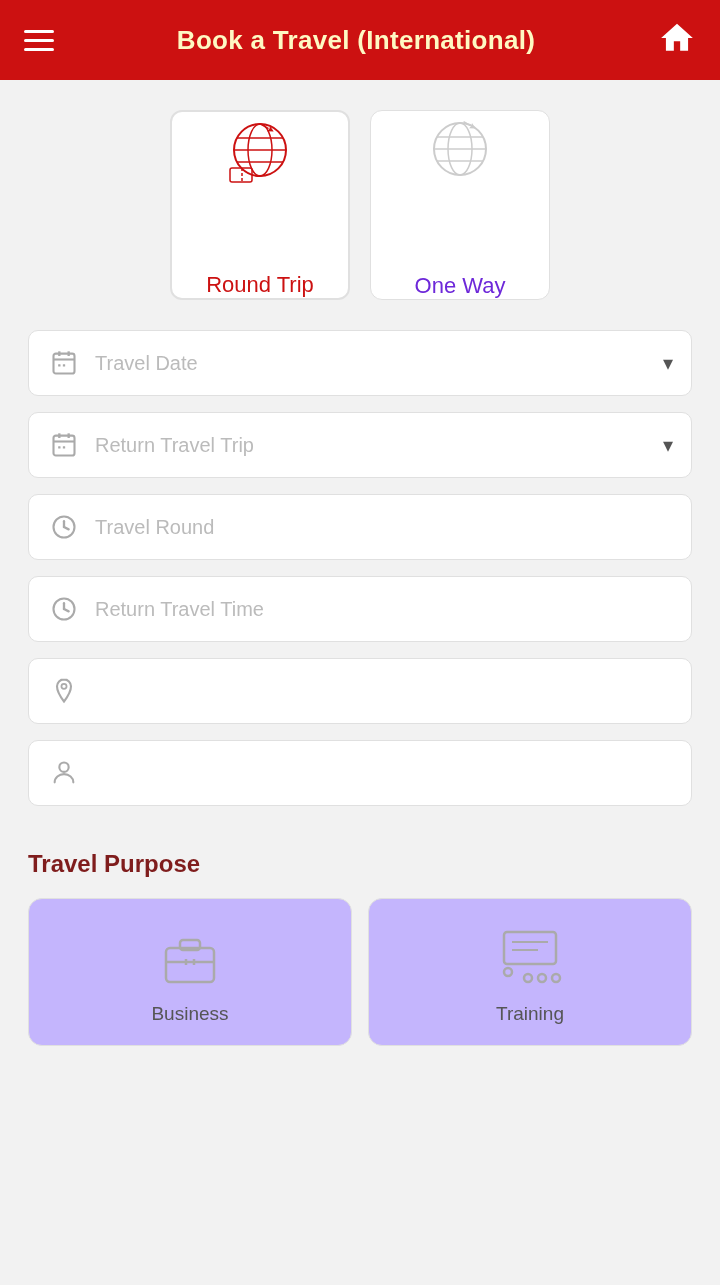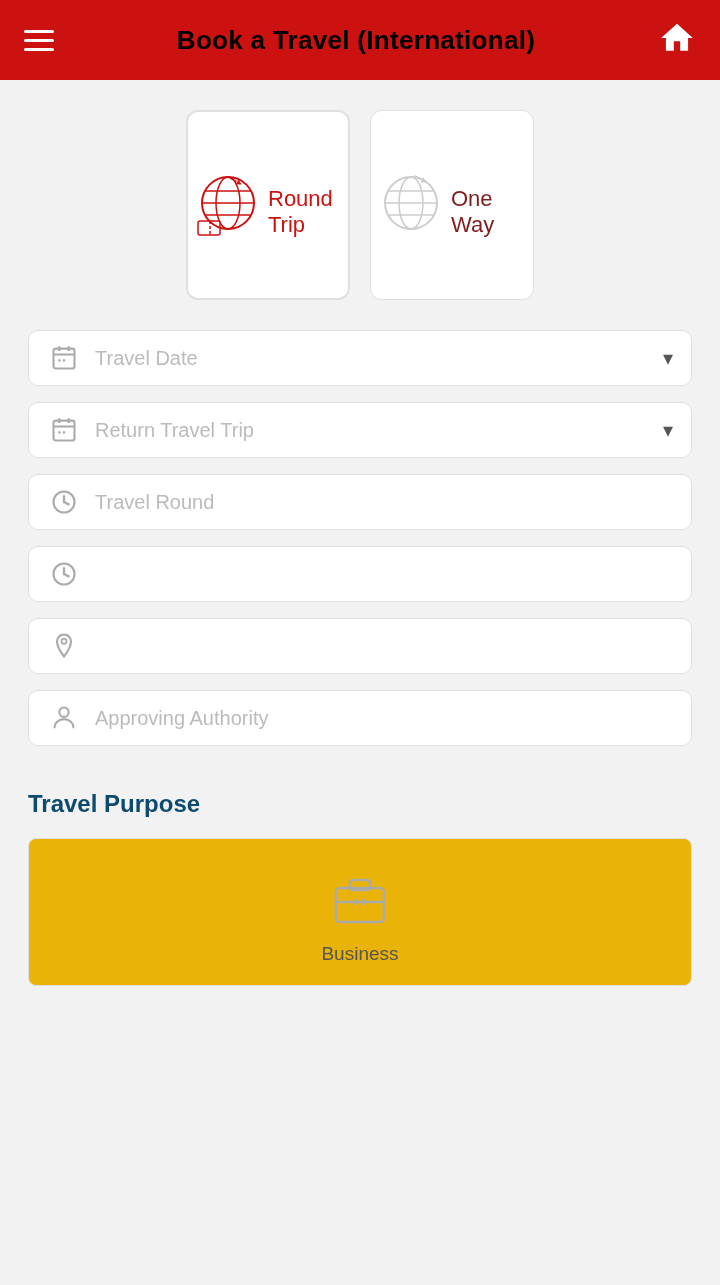--- a/index.html
+++ b/index.html
@@ -14,21 +14,21 @@
     
     .header {
       background: #cc1111;
       height: 80px;
       display: flex;
       align-items: center;
       justify-content: space-between;
       padding: 0 24px;
     }
     .header-title {
-      color: #000000;
+      color: #fef9c3;
       font-size: 26px;
       font-weight: bold;
       letter-spacing: 0.3px;
     }
     .hamburger-icon {
       display: flex;
       flex-direction: column;
       gap: 6px;
       cursor: pointer;
     }
@@ -47,62 +47,63 @@
 
     
     .trip-selector {
       display: flex;
       justify-content: center;
       gap: 20px;
       padding: 30px 20px 20px;
       background: #f2f2f2;
     }
     .trip-card {
-      width: 164px;
+      width: 180px;
       height: 190px;
       background: white;
       border-radius: 12px;
       display: flex;
-      align-items: center;
-      justify-content: flex-start;
+      flex-direction: column;
+      align-items: center;
+      justify-content: space-between;
       cursor: pointer;
       border: 1.5px solid #e0e0e0;
     }
     .trip-card.active {
       border: 2px solid #e0e0e0;
     }
     .trip-card-label {
       font-size: 22px;
       margin-top: 14px;
       font-weight: 500;
     }
     .trip-card.active .trip-card-label {
       color: #cc1111;
     }
     .trip-card:not(.active) .trip-card-label {
-      color: #7f1d1d;
+      color: #6d28d9;
     }
     .trip-icon-wrap {
       width: 80px;
       height: 80px;
       display: flex;
       align-items: center;
       justify-content: center;
     }
 
     
     .form-area {
       background: #f2f2f2;
       padding: 10px 28px 0;
     }
     .form-field {
       background: white;
       border: 1.5px solid #e0e0e0;
       border-radius: 10px;
-      height: 56px;
+      height: 66px;
       display: flex;
       align-items: center;
       padding: 12px 18px;
       margin-bottom: 16px;
       cursor: pointer;
     }
     .field-icon {
       width: 34px;
       height: 34px;
       margin-right: 14px;
@@ -126,32 +127,32 @@
       color: #555;
     }
 
     
     .purpose-section {
       padding: 28px 28px 0;
     }
     .purpose-title {
       font-size: 24px;
       font-weight: bold;
-      color: #0c4a6e;
+      color: #7f1d1d;
       margin-bottom: 20px;
     }
     .purpose-cards {
       display: flex;
       gap: 16px;
     }
     .purpose-card {
       flex: 1;
-      background: #eab308;
+      background: #c4b5fd;
       border: 1.5px solid #e0e0e0;
-      border-radius: 8px;
+      border-radius: 14px;
       display: flex;
       flex-direction: column;
       align-items: center;
       justify-content: flex-end;
       padding: 24px 10px 20px;
       cursor: pointer;
     }
     .purpose-card-icon {
       width: 70px;
       height: 70px;
@@ -279,39 +280,39 @@
   </div>
 
   <div class="form-field">
     <div class="field-icon">
       <svg viewBox="0 0 24 24" xmlns="http://www.w3.org/2000/svg">
         <circle cx="12" cy="12" r="9" stroke="#aaa" stroke-width="1.8" fill="none"></circle>
         <line x1="12" y1="7" x2="12" y2="12" stroke="#aaa" stroke-width="2" stroke-linecap="round"></line>
         <line x1="12" y1="12" x2="16" y2="14" stroke="#aaa" stroke-width="2" stroke-linecap="round"></line>
       </svg>
     </div>
+    <span class="field-placeholder">Return Travel Time</span>
   </div>
 
   <div class="form-field">
     <div class="field-icon">
       <svg viewBox="0 0 24 24" xmlns="http://www.w3.org/2000/svg">
         <path d="M12 2C8.686 2 6 4.686 6 8c0 5.25 6 13 6 13s6-7.75 6-13c0-3.314-2.686-6-6-6z" stroke="#aaa" stroke-width="1.8" fill="none"></path>
         <circle cx="12" cy="8" r="2.2" stroke="#aaa" stroke-width="1.5" fill="none"></circle>
       </svg>
     </div>
   </div>
 
   <div class="form-field">
     <div class="field-icon">
       <svg viewBox="0 0 24 24" xmlns="http://www.w3.org/2000/svg">
         <circle cx="12" cy="7" r="4" stroke="#aaa" stroke-width="1.8" fill="none"></circle>
         <path d="M4 20c0-4 3.582-7 8-7s8 3 8 7" stroke="#aaa" stroke-width="1.8" fill="none" stroke-linecap="round"></path>
       </svg>
     </div>
-    <span class="field-placeholder">Approving Authority</span>
   </div>
 </div>
 
 <div class="purpose-section">
   <h2 class="purpose-title">Travel Purpose</h2>
   <div class="purpose-cards">
 
     <div class="purpose-card">
       <div class="purpose-card-icon">
         <svg viewBox="0 0 64 64" xmlns="http://www.w3.org/2000/svg">
@@ -320,14 +321,32 @@
           <rect x="22" y="14" width="20" height="10" rx="3" stroke="#aaa" stroke-width="2.5" fill="none"></rect>
           <line x1="8" y1="36" x2="56" y2="36" stroke="#aaa" stroke-width="2.5"></line>
           <line x1="28" y1="33" x2="28" y2="39" stroke="#aaa" stroke-width="2.5"></line>
           <line x1="36" y1="33" x2="36" y2="39" stroke="#aaa" stroke-width="2.5"></line>
         </svg>
       </div>
       <span class="purpose-card-label">Business</span>
     </div>
 
 
+    <div class="purpose-card">
+      <div class="purpose-card-icon">
+        <svg viewBox="0 0 64 64" xmlns="http://www.w3.org/2000/svg">
+
+          <rect x="6" y="6" width="52" height="32" rx="3" stroke="#aaa" stroke-width="2.5" fill="none"></rect>
+
+          <line x1="14" y1="16" x2="50" y2="16" stroke="#aaa" stroke-width="2"></line>
+          <line x1="14" y1="24" x2="40" y2="24" stroke="#aaa" stroke-width="2"></line>
+
+          <circle cx="10" cy="46" r="4" stroke="#aaa" stroke-width="2.5" fill="none"></circle>
+
+          <circle cx="30" cy="52" r="4" stroke="#aaa" stroke-width="2.5" fill="none"></circle>
+          <circle cx="44" cy="52" r="4" stroke="#aaa" stroke-width="2.5" fill="none"></circle>
+          <circle cx="58" cy="52" r="4" stroke="#aaa" stroke-width="2.5" fill="none"></circle>
+        </svg>
+      </div>
+      <span class="purpose-card-label">Training</span>
+    </div>
   </div>
 </div>
 
 </body></html>

